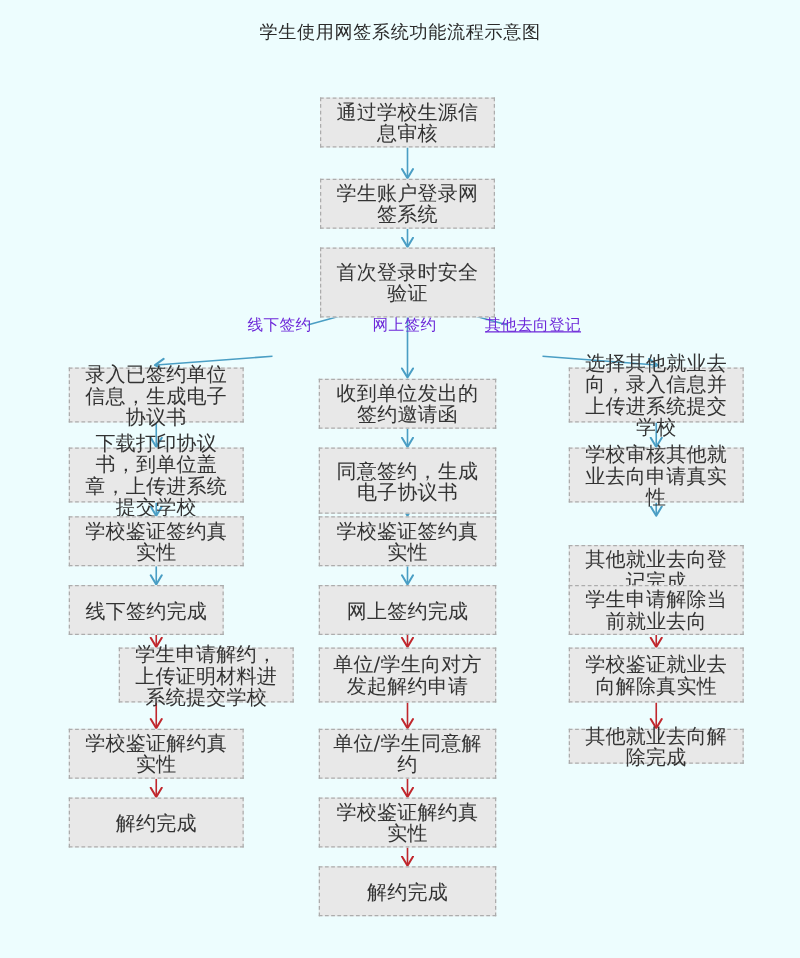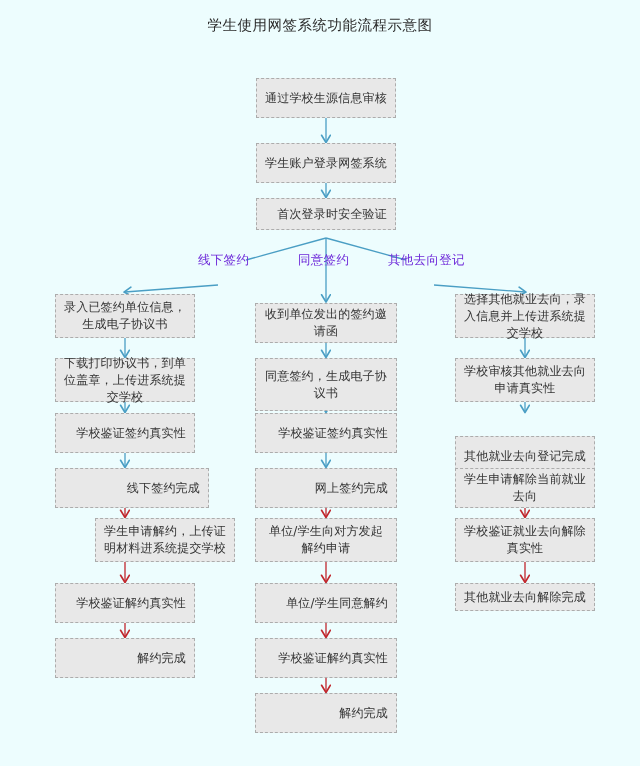--- a/index.html
+++ b/index.html
@@ -37,25 +37,25 @@
     font-size: 14.5px;
     color: #2b2b2b;
     letter-spacing: 0.5px;
   }
   .node {
     position: absolute;
     box-sizing: border-box;
     background: #e8e8e8;
     border: 1px dashed #acacac;
     color: #333333;
-    font-size: 12px;
+    font-size: 16px;
     line-height: 17px;
     display: flex;
     align-items: center;
-    justify-content: flex-end;
+    justify-content: center;
     text-align: center;
     padding: 2px 8px;
     letter-spacing: 0.2px;
   }
   .node span {
     display: block;
   }
   .branch-label {
     position: absolute;
     font-size: 12.5px;
@@ -109,33 +109,33 @@
       </g>
   </svg>
 
   <div id="nodes-layer">
       <div class="node" style="left: 256px; top: 78px; width: 140px; height: 40px;">
         <span>通过学校生源信息审核</span>
       </div>
       <div class="node" style="left: 256px; top: 143px; width: 140px; height: 40px;">
         <span>学生账户登录网签系统</span>
       </div>
-      <div class="node" style="left: 256px; top: 198px; width: 140px; height: 32px;">
+      <div class="node" style="left: 256px; top: 198px; width: 140px; height: 56px;">
         <span>首次登录时安全验证</span>
       </div>
       <div class="node" style="left: 55px; top: 294px; width: 140px; height: 44px;">
         <span>录入已签约单位信息，生成电子协议书</span>
       </div>
       <div class="node" style="left: 55px; top: 358px; width: 140px; height: 44px;">
         <span>下载打印协议书，到单位盖章，上传进系统提交学校</span>
       </div>
       <div class="node" style="left: 55px; top: 413px; width: 140px; height: 40px;">
         <span>学校鉴证签约真实性</span>
       </div>
-      <div class="node" style="left: 55px; top: 468px; width: 154px; height: 40px;">
+      <div class="node" style="left: 55px; top: 468px; width: 124px; height: 40px;">
         <span>线下签约完成</span>
       </div>
       <div class="node" style="left: 55px; top: 518px; width: 140px; height: 44px; margin-left: 40px;">
         <span>学生申请解约，上传证明材料进系统提交学校</span>
       </div>
       <div class="node" style="left: 55px; top: 583px; width: 140px; height: 40px;">
         <span>学校鉴证解约真实性</span>
       </div>
       <div class="node" style="left: 55px; top: 638px; width: 140px; height: 40px;">
         <span>解约完成</span>
@@ -178,17 +178,17 @@
       </div>
       <div class="node" style="left: 455px; top: 518px; width: 140px; height: 44px;">
         <span>学校鉴证就业去向解除真实性</span>
       </div>
       <div class="node" style="left: 455px; top: 583px; width: 140px; height: 28px;">
         <span>其他就业去向解除完成</span>
       </div>
     </div>
   <div id="labels-layer">
       <div class="branch-label" style="left: 198px; top: 252px;">线下签约</div>
-      <div class="branch-label" style="left: 298px; top: 252px;">同意签约</div>
-      <div class="branch-label" style="left: 388px; top: 252px;">其他去向登记</div>
+      <div class="branch-label" style="left: 298px; top: 252px;">网上签约</div>
+      <div class="branch-label" style="left: 388px; top: 252px; text-decoration: underline;">其他去向登记</div>
     </div>
 
 </div>
 
 </body></html>

